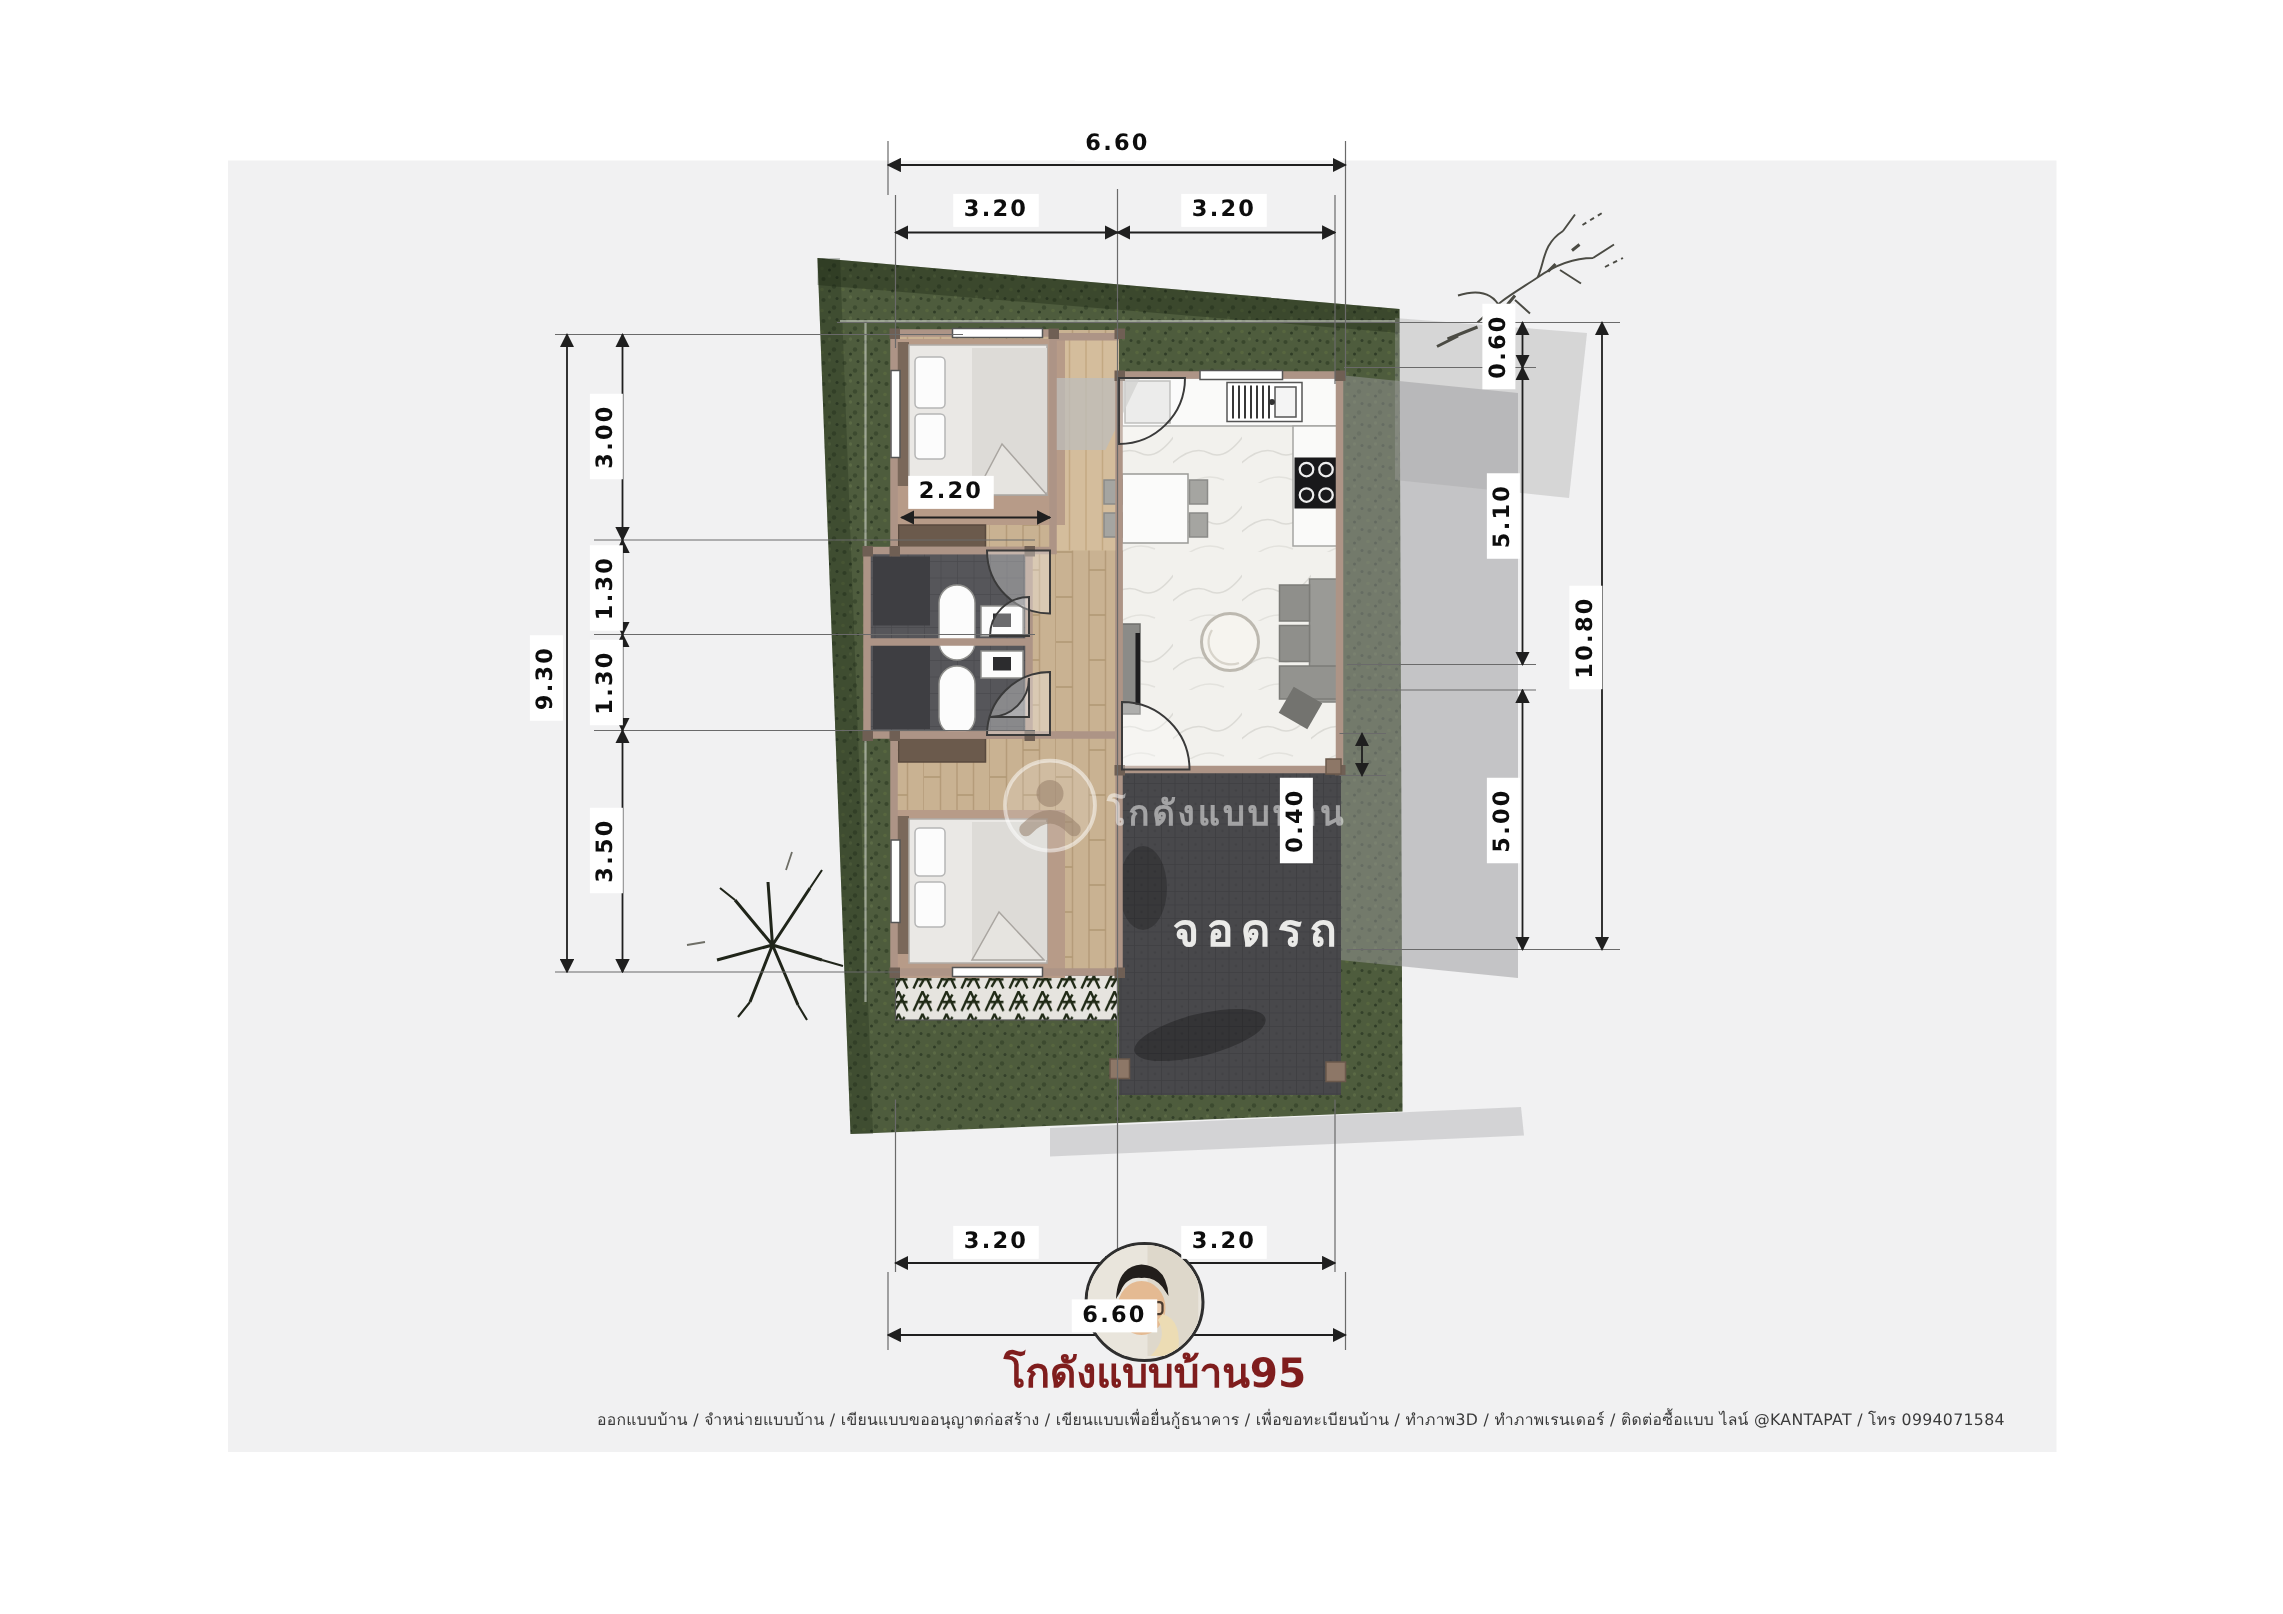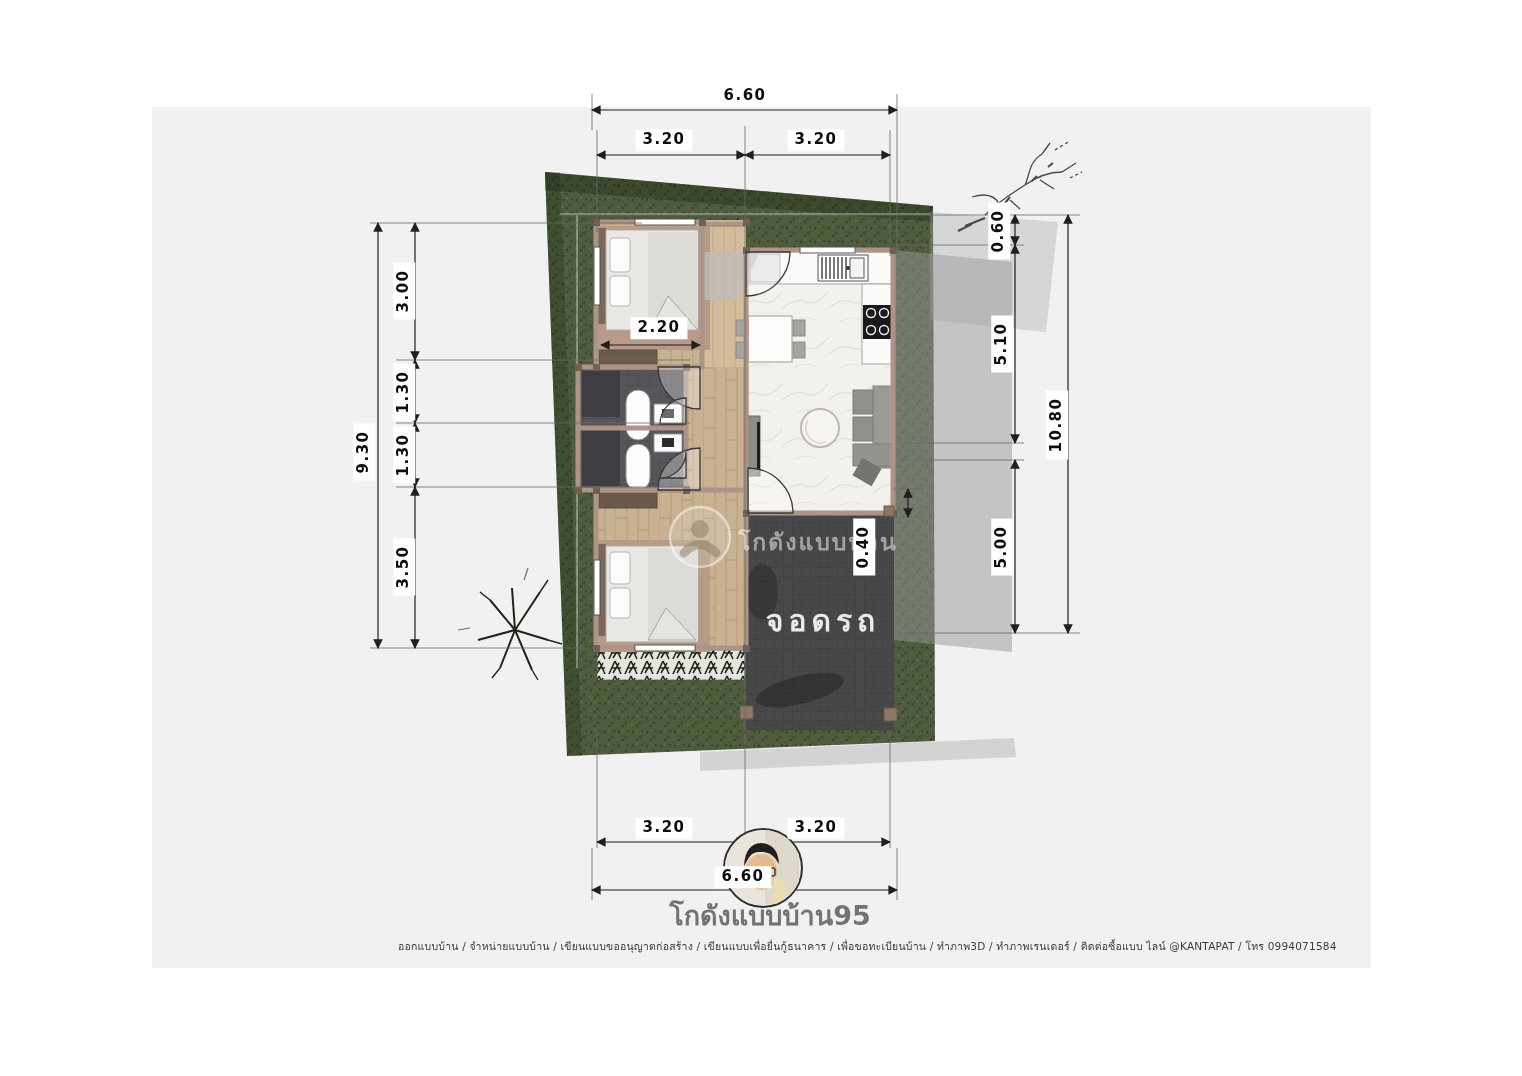--- a/index.html
+++ b/index.html
@@ -5,27 +5,27 @@
   html,body{margin:0;padding:0;background:#ffffff;}
   .scene{position:relative;width:1522px;height:968px;background:#ffffff;overflow:hidden;
          font-family:"DejaVu Sans","Liberation Sans",sans-serif;}
   .paper{position:absolute;left:152px;top:107px;width:1219px;height:861px;background:#f1f1f2;}
   svg.draw{position:absolute;left:0;top:0;width:1522px;height:1076px;}
   .dlab{position:absolute;transform:translate(-50%,-50%);background:#ffffff;padding:1px 7px;
         font-weight:bold;font-size:15px;color:#0d0d0d;letter-spacing:1.5px;line-height:1.3;
         white-space:nowrap;z-index:6;}
   .dlab.v{transform:translate(-50%,-50%) rotate(-90deg);}
   .park-label{position:absolute;transform:translate(-50%,-50%);font-weight:bold;font-size:30px;
-        color:rgba(246,246,244,0.93);letter-spacing:5px;z-index:4;white-space:nowrap;}
+        color:rgba(246,246,244,0.93);letter-spacing:5px;z-index:4;white-space:nowrap;margin-left:16px;}
   .wm-text{position:absolute;transform:translate(0,-50%);font-weight:bold;font-size:23px;
         color:rgba(255,255,255,0.5);letter-spacing:2px;z-index:5;white-space:nowrap;}
   .avatar{position:absolute;left:723px;top:828px;width:76px;height:76px;border-radius:50%;
         border:2px solid #2f2f2f;overflow:hidden;background:#e9e5dc;z-index:5;}
   .plan-title{position:absolute;left:770px;top:915px;transform:translate(-50%,-50%);
-        font-weight:bold;font-size:27px;color:#737373;z-index:6;white-space:nowrap;}
+        font-weight:bold;font-size:27px;color:#7f1d1d;z-index:6;white-space:nowrap;}
   .footer-line{position:absolute;left:398px;top:938px;font-size:10.5px;color:#3a3a3a;
         letter-spacing:0.2px;z-index:6;white-space:nowrap;}
 </style>
 </head>
 <body>
 
 <div class="scene">
 
   <div class="paper"></div>
 
@@ -264,21 +264,21 @@
       <line x1="1015" y1="460" x2="1015" y2="633" marker-start="url(#arr)" marker-end="url(#arr)"></line>
       <line x1="1068" y1="215" x2="1068" y2="633" marker-start="url(#arr)" marker-end="url(#arr)"></line>
       <line x1="601" y1="345" x2="700" y2="345" marker-start="url(#arr)" marker-end="url(#arr)"></line>
       <line x1="908" y1="489" x2="908" y2="517" marker-start="url(#arr)" marker-end="url(#arr)"></line>
     </g>
   </svg>
 
   <div class="dlab" style="left:745px;top:96px;">6.60</div>
   <div class="dlab" style="left:664px;top:140px;">3.20</div>
   <div class="dlab" style="left:816px;top:140px;">3.20</div>
-  <div class="dlab" style="left:659px;top:328px;">2.20</div>
+  <div class="dlab" style="left:634px;top:328px;">2.20</div>
   <div class="dlab v" style="left:364px;top:452px;">9.30</div>
   <div class="dlab v" style="left:404px;top:291px;">3.00</div>
   <div class="dlab v" style="left:404px;top:392px;">1.30</div>
   <div class="dlab v" style="left:404px;top:455px;">1.30</div>
   <div class="dlab v" style="left:404px;top:567px;">3.50</div>
   <div class="dlab v" style="left:999px;top:231px;">0.60</div>
   <div class="dlab v" style="left:1002px;top:344px;">5.10</div>
   <div class="dlab v" style="left:1002px;top:547px;">5.00</div>
   <div class="dlab v" style="left:1057px;top:425px;">10.80</div>
   <div class="dlab v" style="left:864px;top:547px;">0.40</div>

